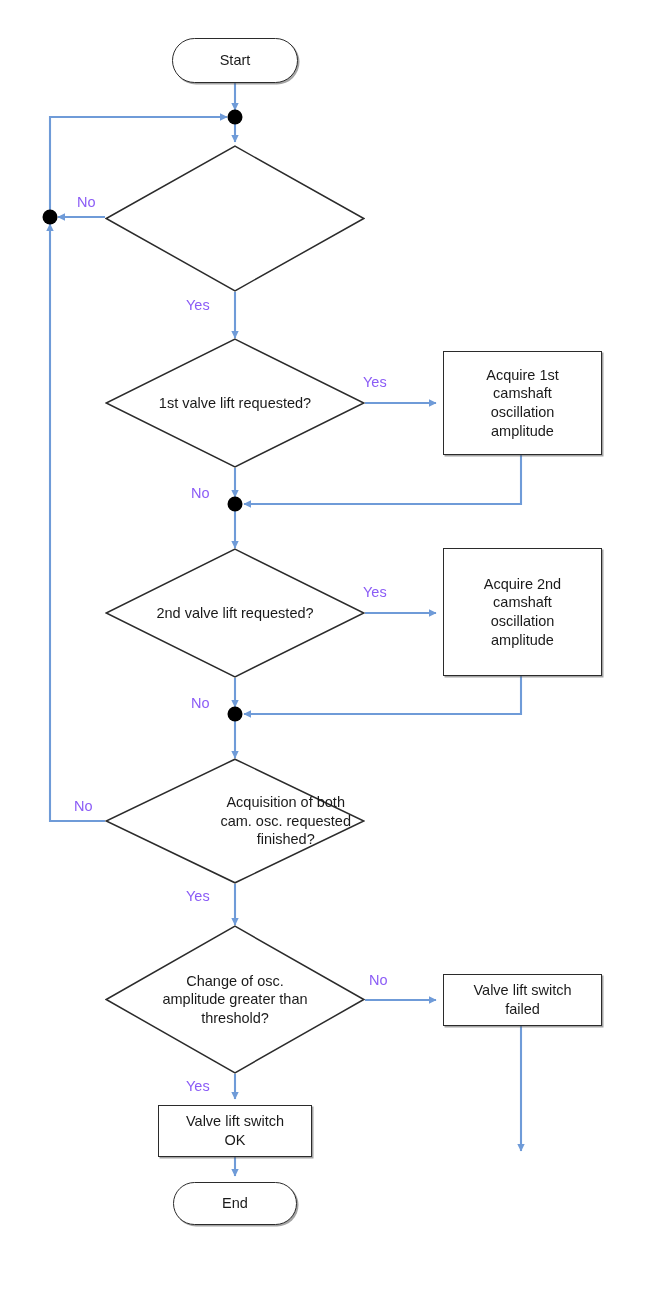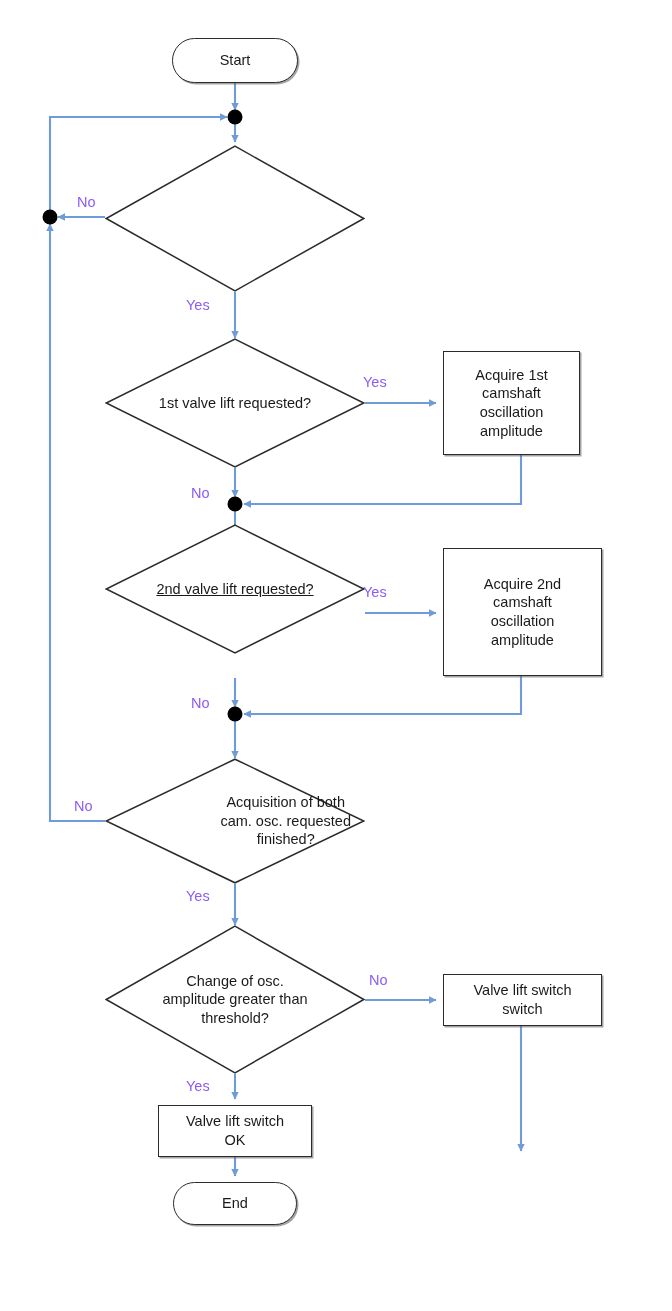--- a/index.html
+++ b/index.html
@@ -154,25 +154,25 @@
     </svg>
   </div>
 
   <div class="node decision" style="left:105px; top:338px; width:260px; height:130px;">
     <svg viewBox="0 0 260 130" preserveAspectRatio="none">
       <polygon points="130,1.2 258.8,65 130,128.8 1.2,65" fill="#ffffff" stroke="#2b2b2b" stroke-width="1.5"></polygon>
     </svg>
     <span class="dlabel">1st valve lift requested?</span>
   </div>
 
-  <div class="node process" style="left:443px; top:351px; width:137px; height:104px;">
+  <div class="node process" style="left:443px; top:351px; width:159px; height:104px;">
     <span><span>Acquire 1st</span><br><span>camshaft</span><br><span>oscillation</span><br><span>amplitude</span></span>
   </div>
 
-  <div class="node decision" style="left:105px; top:524px; width:260px; height:130px;text-decoration:underline;">
+  <div class="node decision" style="left:105px; top:548px; width:260px; height:130px;">
     <svg viewBox="0 0 260 130" preserveAspectRatio="none">
       <polygon points="130,1.2 258.8,65 130,128.8 1.2,65" fill="#ffffff" stroke="#2b2b2b" stroke-width="1.5"></polygon>
     </svg>
     <span class="dlabel">2nd valve lift requested?</span>
   </div>
 
   <div class="node process" style="left:443px; top:548px; width:159px; height:128px;align-items:center;">
     <span><span>Acquire 2nd</span><br><span>camshaft</span><br><span>oscillation</span><br><span>amplitude</span></span>
   </div>
 
@@ -184,21 +184,21 @@
   </div>
 
   <div class="node decision" style="left:105px; top:925px; width:260px; height:149px;">
     <svg viewBox="0 0 260 149" preserveAspectRatio="none">
       <polygon points="130,1.2 258.8,74.5 130,147.8 1.2,74.5" fill="#ffffff" stroke="#2b2b2b" stroke-width="1.5"></polygon>
     </svg>
     <span class="dlabel"><span>Change of osc.</span><br><span>amplitude greater than</span><br><span>threshold?</span></span>
   </div>
 
   <div class="node process" style="left:443px; top:974px; width:159px; height:52px;">
-    <span><span>Valve lift switch</span><br><span>switch</span></span>
+    <span><span>Valve lift switch</span><br><span>failed</span></span>
   </div>
 
   <div class="node process" style="left:158px; top:1105px; width:154px; height:52px;">
     <span><span>Valve lift switch</span><br><span>OK</span></span>
   </div>
 
 
   <div class="node terminal" style="left:173px; top:1182px; width:124px; height:43px;">
     <span>End</span>
   </div>

